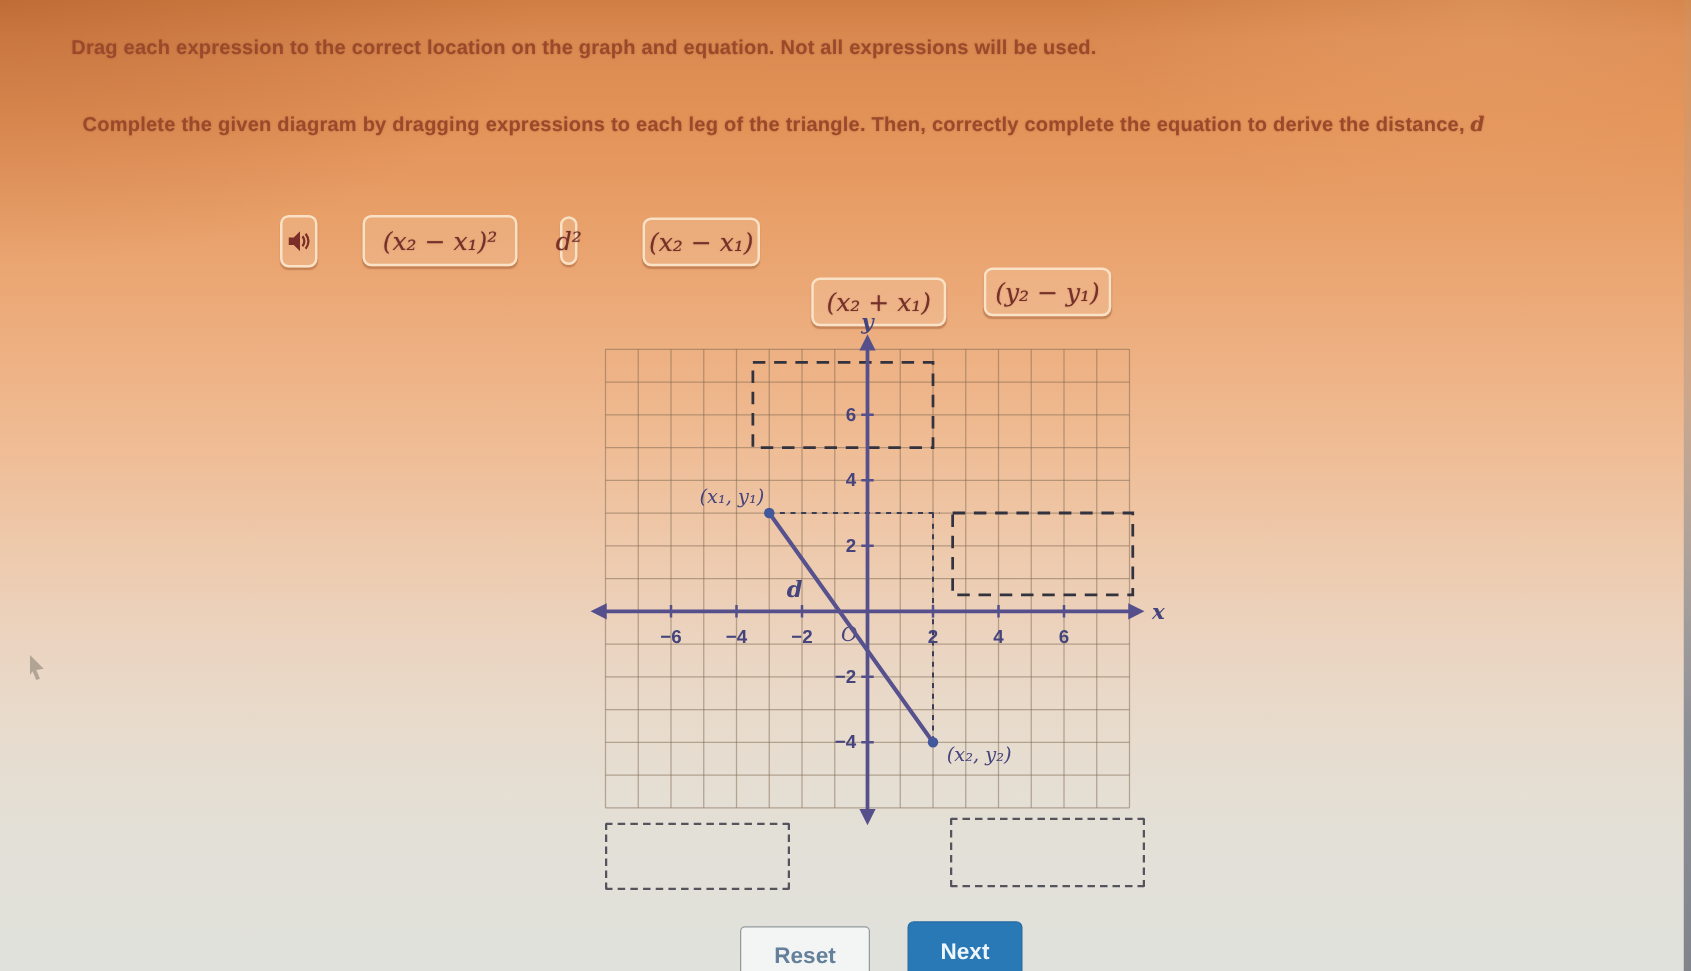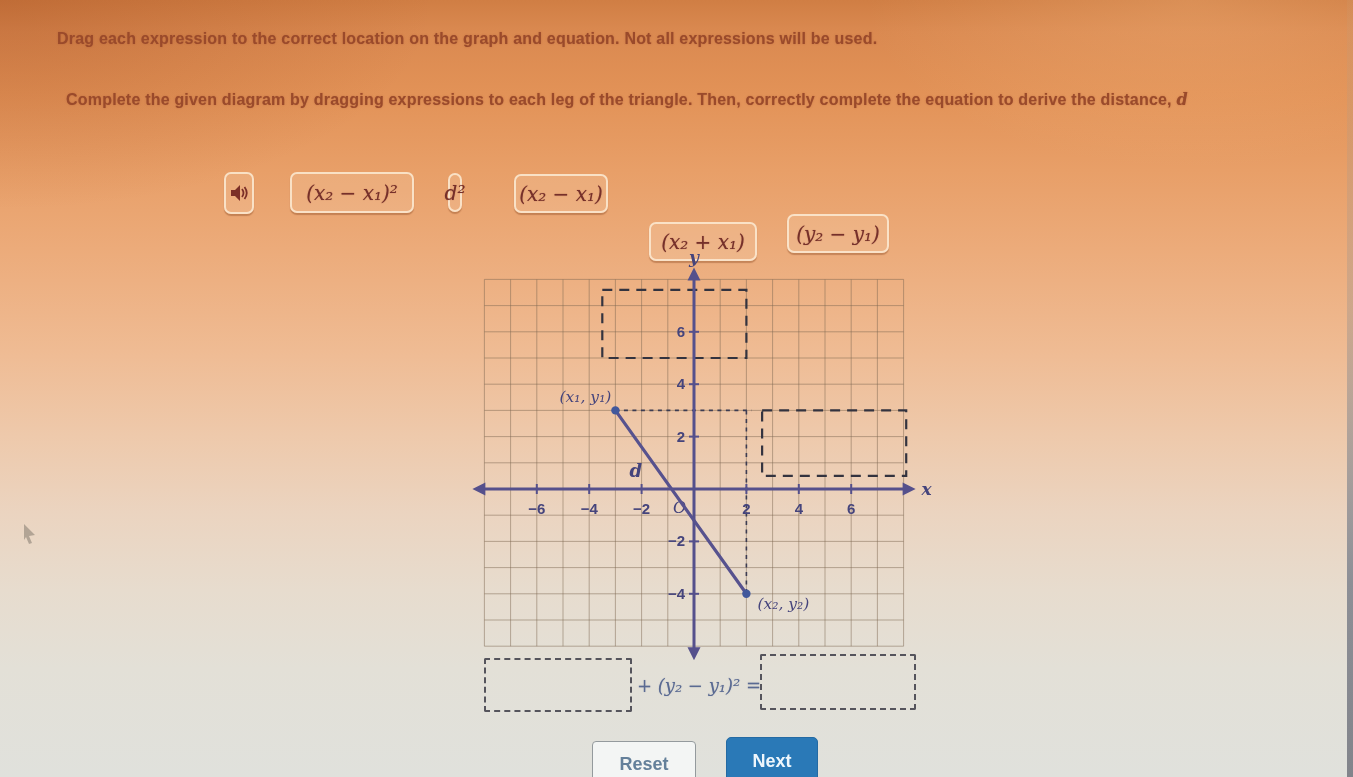--- a/index.html
+++ b/index.html
@@ -140,21 +140,20 @@
         <line x1="147.4" y1="158.4" x2="278.4" y2="341.8" stroke="#57528e" stroke-width="3.2" stroke-linecap="round"></line>
         <circle cx="147.4" cy="158.4" r="4.2" fill="#41589c"></circle>
         <circle cx="278.4" cy="341.8" r="4.2" fill="#41589c"></circle>
         <text x="143.4" y="150.4" fill="#45447c" text-anchor="end" font-size="15.5" font-family="&quot;DejaVu Serif&quot;,serif" font-style="italic">(x₁, y₁)</text>
         <text x="289.4" y="356.8" fill="#45447c" font-size="15.5" font-family="&quot;DejaVu Serif&quot;,serif" font-style="italic">(x₂, y₂)</text>
         <text x="161.4" y="225.4" fill="#45447c" font-size="18" font-weight="bold" font-family="&quot;DejaVu Serif&quot;,serif" font-style="italic">d</text>
       </svg>
   </div>
 
   <div class="eq-slot eq-slot-left"></div>
-  <div class="eq-mid">+ (y₂ − y₁)² =</div>
   <div class="eq-slot eq-slot-right"></div>
 
   <button class="reset-btn">Reset</button>
   <button class="next-btn">Next</button>
 
   <div class="cursor">
     <svg width="16" height="20" viewBox="0 0 16 20">
         <polygon points="2,0 13,11 7,12 10,19 7,20 4,13 2,16" fill="#6f685e"></polygon>
       </svg>
   </div>

